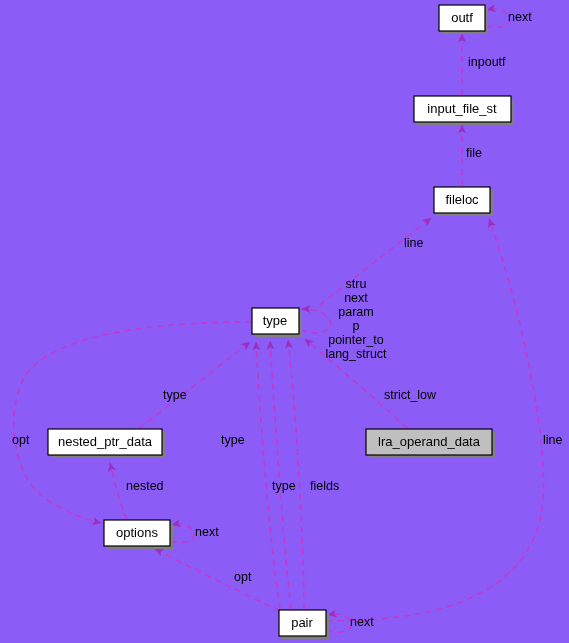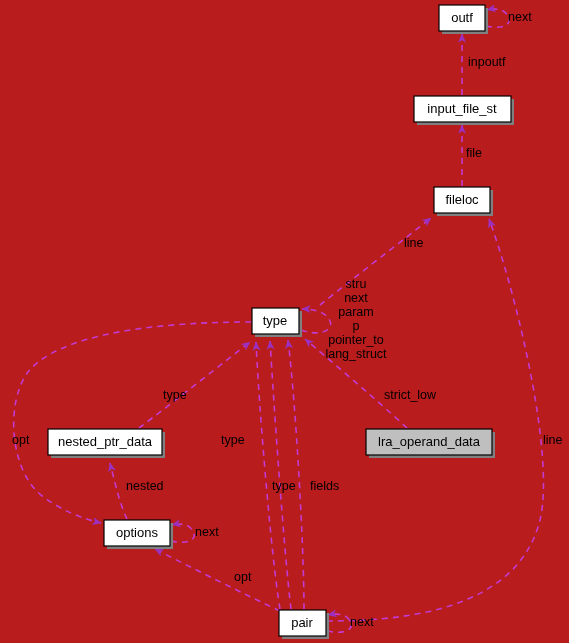--- a/index.html
+++ b/index.html
@@ -10,21 +10,21 @@
   body {
     width: 569px;
     height: 643px;
     font-family: "Liberation Sans", sans-serif;
     overflow: hidden;
   }
   #diagram-root {
     position: relative;
     width: 569px;
     height: 643px;
-    background: #b91c1c;
+    background: #8b5cf6;
   }
   svg#graph {
     display: block;
     width: 569px;
     height: 643px;
   }
   .node-box {
     fill: #ffffff;
     stroke: #000000;
     stroke-width: 1.2;

